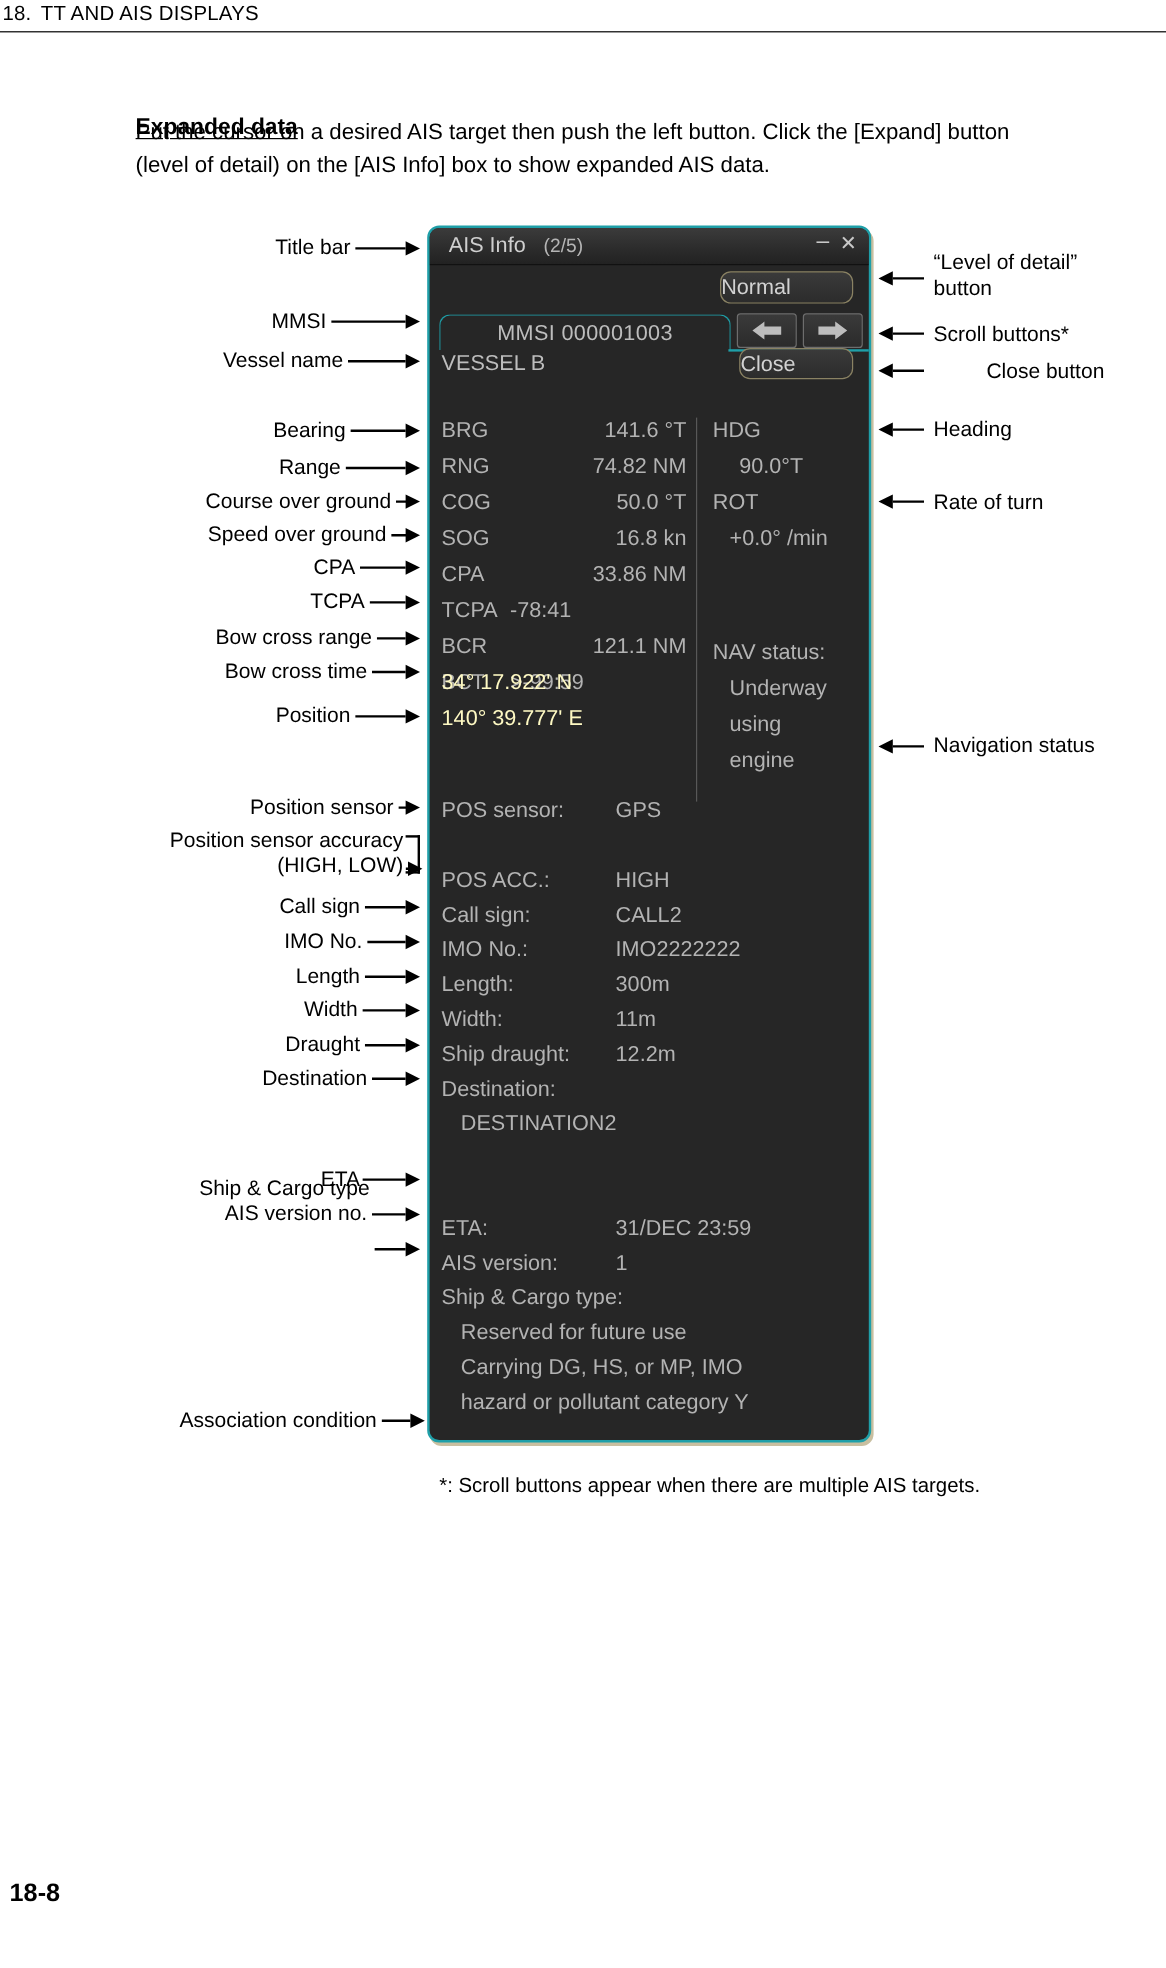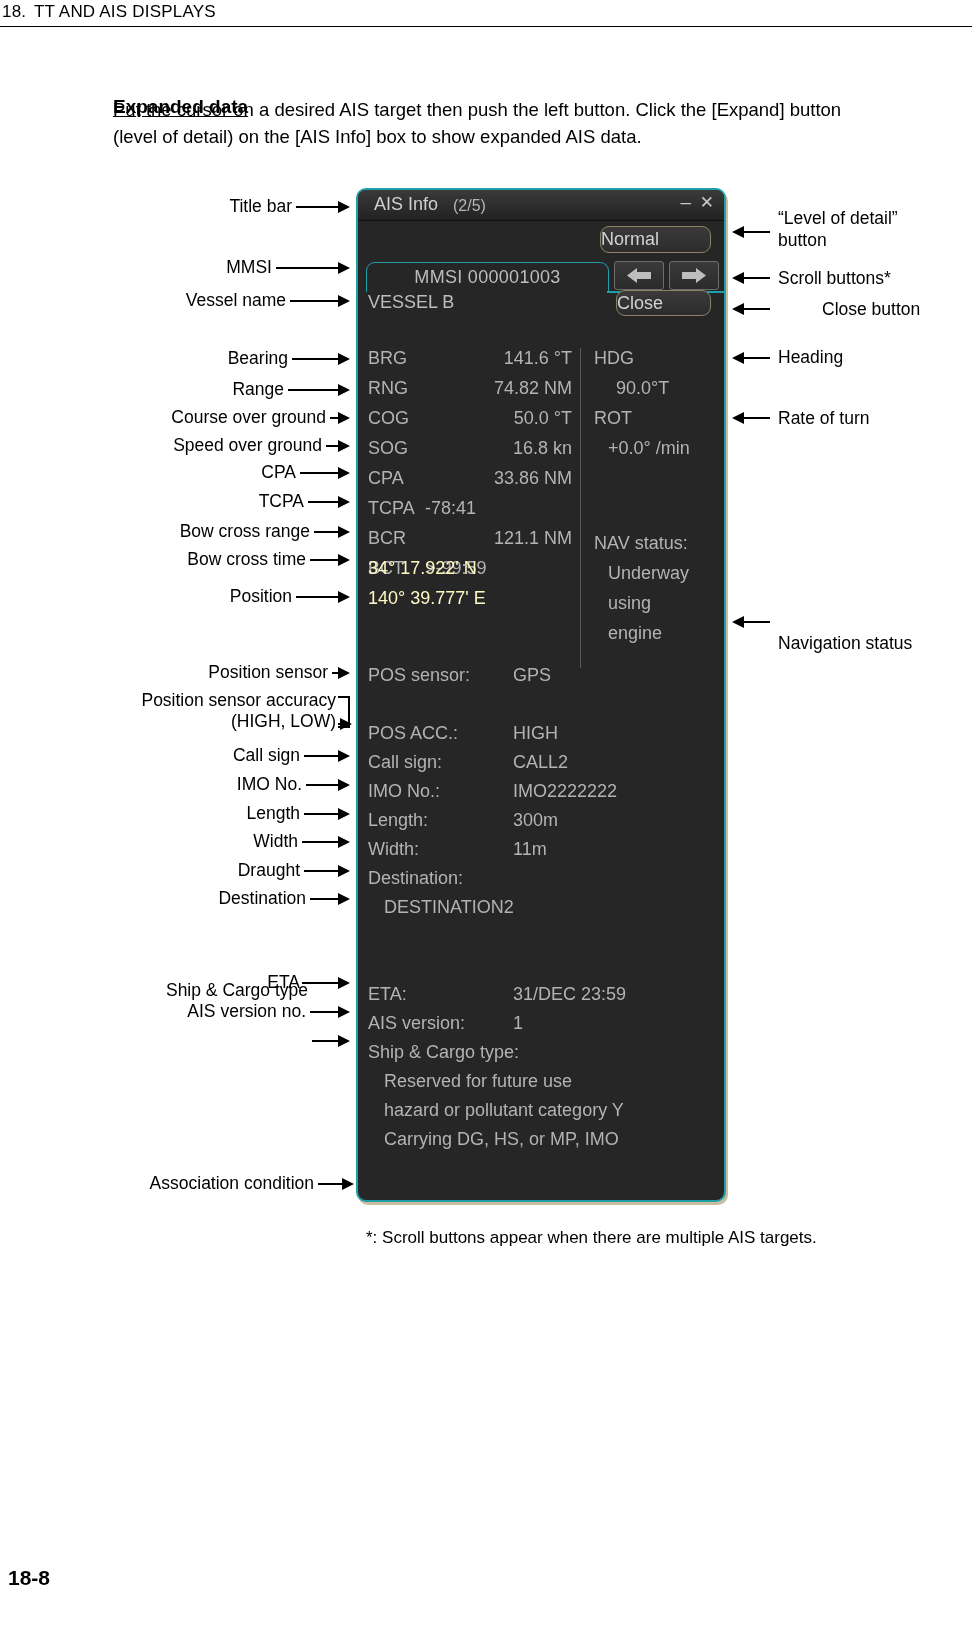--- a/index.html
+++ b/index.html
@@ -381,37 +381,40 @@
     <div class="d-row">
       <span class="dk">IMO No.:</span><span class="dv">IMO2222222</span>
     </div>
     <div class="d-row">
       <span class="dk">Length:</span><span class="dv">300m</span>
     </div>
     <div class="d-row">
       <span class="dk">Width:</span><span class="dv">11m</span>
     </div>
     <div class="d-row">
+      <span class="dk">Ship draught:</span><span class="dv">12.2m</span>
+    </div>
+    <div class="d-row">
       <span class="dk">Destination:</span>
     </div>
     <div class="d-sub">DESTINATION2</div>
     <div class="d-gap"></div>
     <div class="d-gap"></div>
     <div class="d-row">
       <span class="dk">ETA:</span><span class="dv">31/DEC 23:59</span>
     </div>
     <div class="d-row">
       <span class="dk">AIS version:</span><span class="dv">1</span>
     </div>
     <div class="d-row">
       <span class="dk" style="width:auto;">Ship &amp; Cargo type:</span>
     </div>
     <div class="d-sub">Reserved for future use</div>
+    <div class="d-sub">Carrying DG, HS, or MP, IMO</div>
     <div class="d-sub">hazard or pollutant category Y</div>
-    <div class="d-sub">Carrying DG, HS, or MP, IMO</div>
     <div class="d-gap"></div>
 
   </div>
 </div>
 
 <div class="ann ann-l" style="left:120px; top:196px; width:172px;">Title bar</div>
 <svg class="arrow-svg" style="left:296px; top:198px;" width="56" height="18">
     <path d="M0 9 H42" stroke="#000" stroke-width="2"></path>
     <path d="M42 3 L54 9 L42 15 Z" fill="#000"></path>
   </svg>
@@ -584,13 +587,13 @@
 <svg class="arrow-svg" style="left:732px; top:409px;" width="40" height="18">
     <path d="M12 9 H38" stroke="#000" stroke-width="2"></path>
     <path d="M12 3 L0 9 L12 15 Z" fill="#000"></path>
   </svg>
 <div class="ann" style="left:778px; top:408px;">Rate of turn</div>
 
 <svg class="arrow-svg" style="left:732px; top:613px;" width="40" height="18">
     <path d="M12 9 H38" stroke="#000" stroke-width="2"></path>
     <path d="M12 3 L0 9 L12 15 Z" fill="#000"></path>
   </svg>
-<div class="ann" style="left:778px; top:611px;margin-top:22px;">Navigation status</div>
+<div class="ann" style="left:778px; top:611px;">Navigation status</div>
 
 </body></html>

